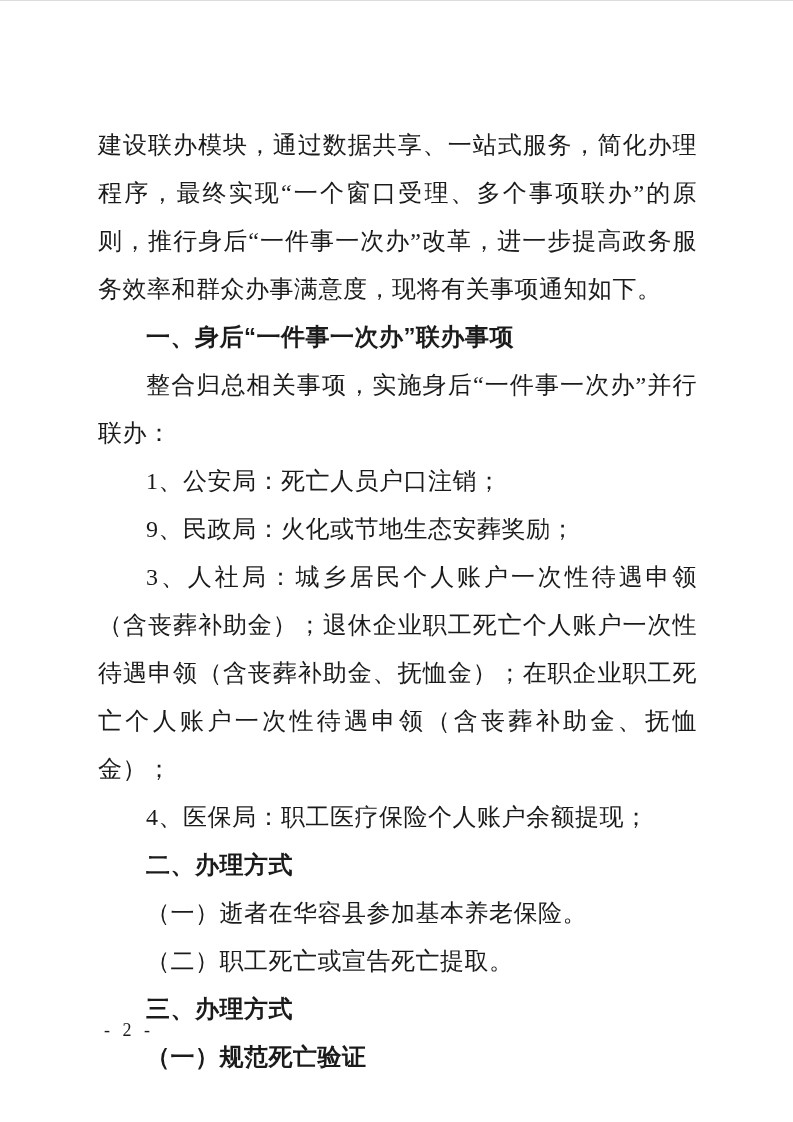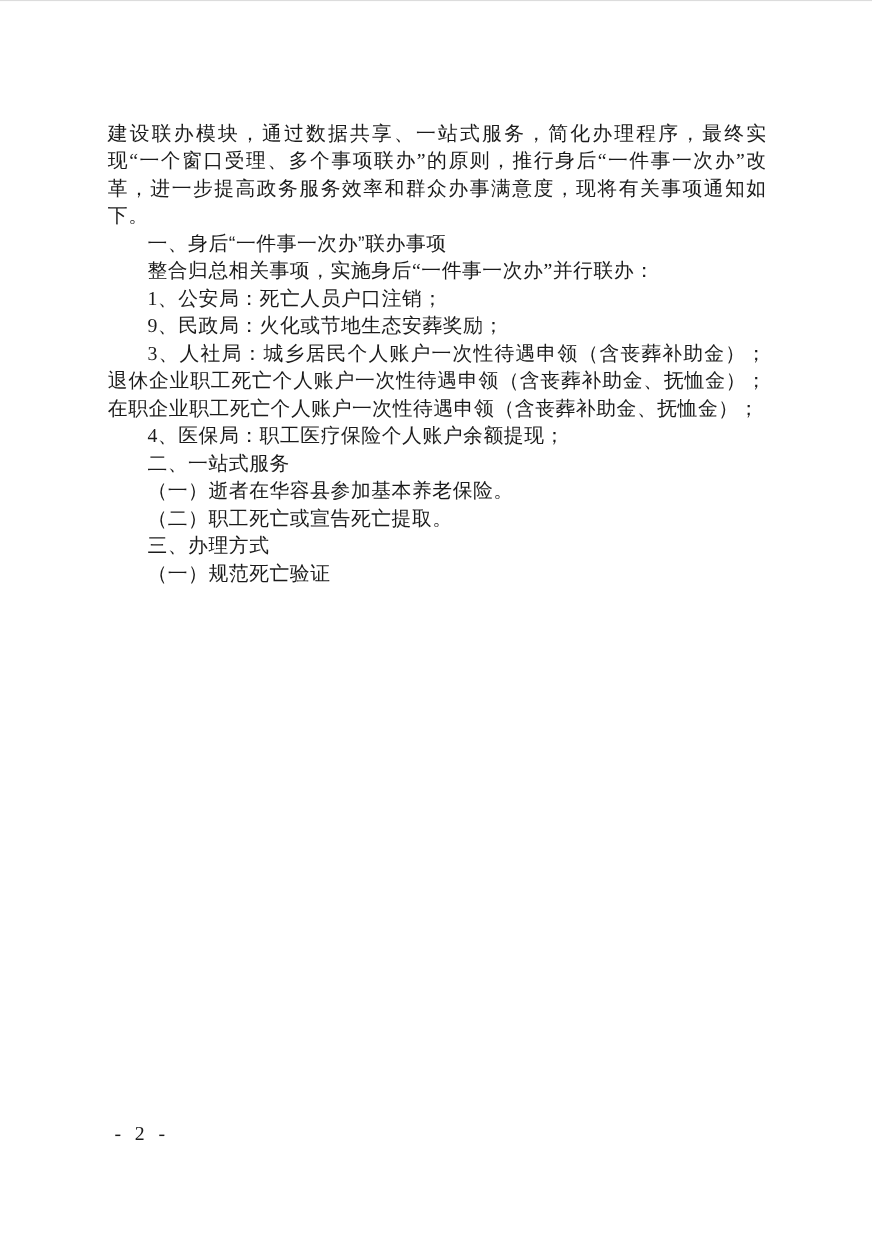--- a/index.html
+++ b/index.html
@@ -10,31 +10,31 @@
     height: 1122px;
     background: #ffffff;
     border-top: 1px solid #dcdcdc;
     overflow: hidden;
     font-family: "Liberation Serif", "DejaVu Serif", serif;
     color: #1b1b1b;
   }
   .content {
     position: absolute;
     left: 98px;
-    top: 108px;
+    top: 120px;
     width: 599px;
-    font-size: 18px;
-    line-height: 25px;
+    font-size: 24px;
+    line-height: 48px;
     text-align: justify;
     letter-spacing: 0.5px;
   }
   .content p { margin: 0; }
   .para-indent { text-indent: 2em; }
   .heading {
-    font-weight: normal;
+    font-weight: bold;
     text-indent: 2em;
     font-family: "Liberation Sans", "DejaVu Sans", sans-serif;
     letter-spacing: 0.5px;
   }
   .footer {
     position: absolute;
     left: 104px;
     top: 1014px;
     font-size: 18px;
     line-height: 30px;
@@ -48,20 +48,20 @@
 
 <div class="page">
   <div class="content">
     <p class="body">建设联办模块，通过数据共享、一站式服务，简化办理程序，最终实现“一个窗口受理、多个事项联办”的原则，推行身后“一件事一次办”改革，进一步提高政务服务效率和群众办事满意度，现将有关事项通知如下。</p>
     <p class="heading">一、身后“一件事一次办”联办事项</p>
     <p class="para-indent">整合归总相关事项，实施身后“一件事一次办”并行联办：</p>
     <p class="para-indent">1、公安局：死亡人员户口注销；</p>
     <p class="para-indent">9、民政局：火化或节地生态安葬奖励；</p>
     <p class="para-indent">3、人社局：城乡居民个人账户一次性待遇申领（含丧葬补助金）；退休企业职工死亡个人账户一次性待遇申领（含丧葬补助金、抚恤金）；在职企业职工死亡个人账户一次性待遇申领（含丧葬补助金、抚恤金）；</p>
     <p class="para-indent">4、医保局：职工医疗保险个人账户余额提现；</p>
-    <p class="heading">二、一站式服务</p>
+    <p class="heading">二、办理方式</p>
     <p class="para-indent">（一）逝者在华容县参加基本养老保险。</p>
     <p class="para-indent">（二）职工死亡或宣告死亡提取。</p>
     <p class="heading">三、办理方式</p>
     <p class="heading">（一）规范死亡验证</p>
   </div>
   <div class="footer">- 2 -</div>
 </div>
 
 </body></html>

